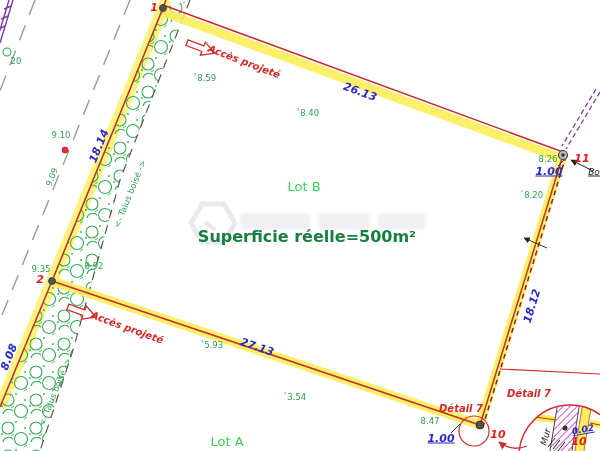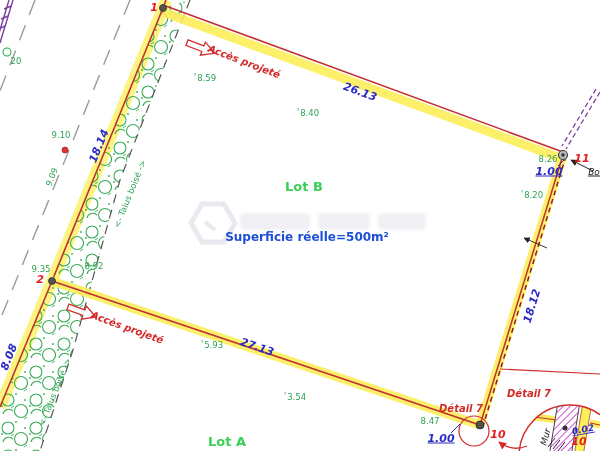--- a/index.html
+++ b/index.html
@@ -10,22 +10,22 @@
   .ann{position:absolute;white-space:nowrap;line-height:1}
   .dim{color:#2a2ac8;font-size:11px;font-weight:700;font-style:italic}
   .u{text-decoration:underline}
   .sm{font-size:9px}
   .spot{color:#2fa352;font-size:8.5px}
   .tick::before{content:"'";margin-right:1px;font-size:8px;vertical-align:1px}
   .pid{color:#e51c1c;font-size:11px;font-weight:700;font-style:italic}
   .redlbl{color:#d42a2a;font-size:10px;font-weight:700;font-style:italic}
   .blklbl{color:#1c1c1c;font-size:9px;font-style:italic}
   .grot{color:#2fa352;font-size:8.5px}
-  .lot{color:#3bcf58;font-size:13px;font-weight:700}
-  .area{color:#1d4ed8;font-size:12px;font-weight:700}
+  .lot{color:#3bcf58;font-size:13px;font-weight:400}
+  .area{color:#15803d;font-size:16px;font-weight:700}
 </style>
 </head>
 <body>
 
 <div id="stage">
 
 <svg id="plan-svg" width="600" height="451" viewBox="0 0 600 451">
   <defs>
     <pattern id="bushes" width="28" height="28" patternUnits="userSpaceOnUse">
       <circle cx="8" cy="8" r="6" fill="none" stroke="#2fa84d" stroke-width="1.1"></circle>

